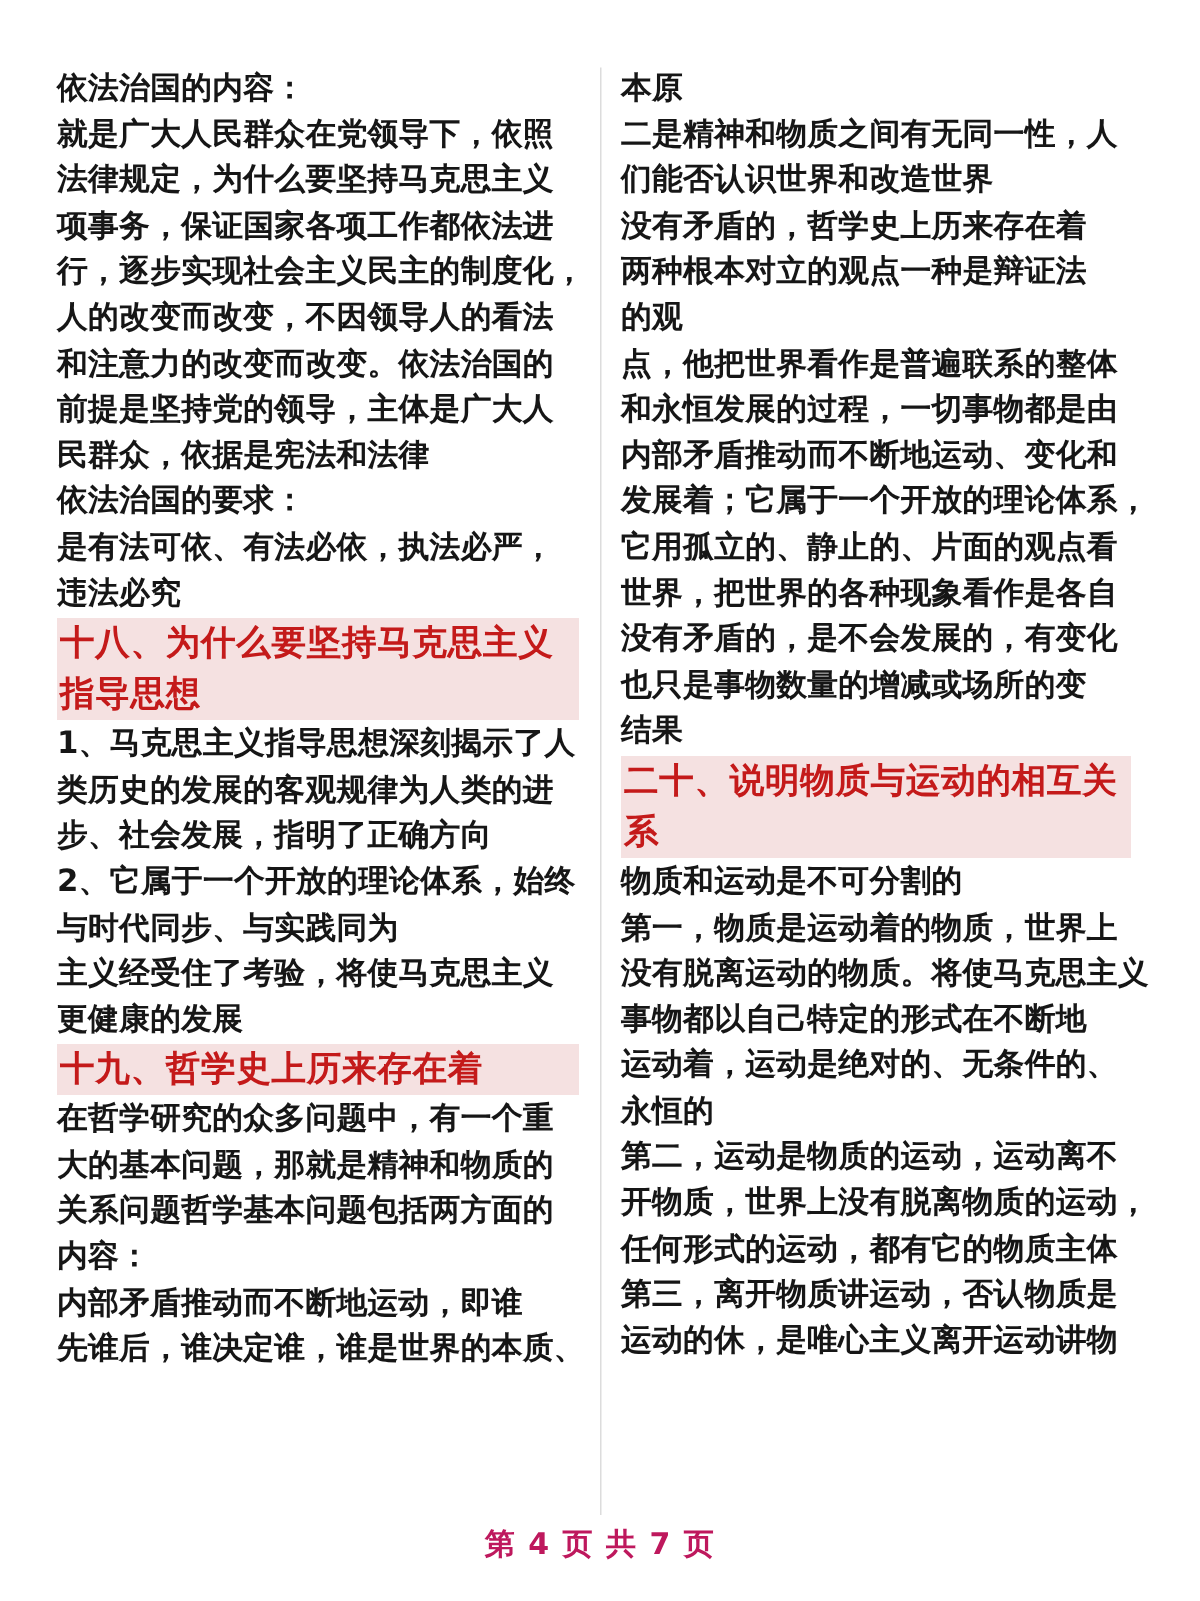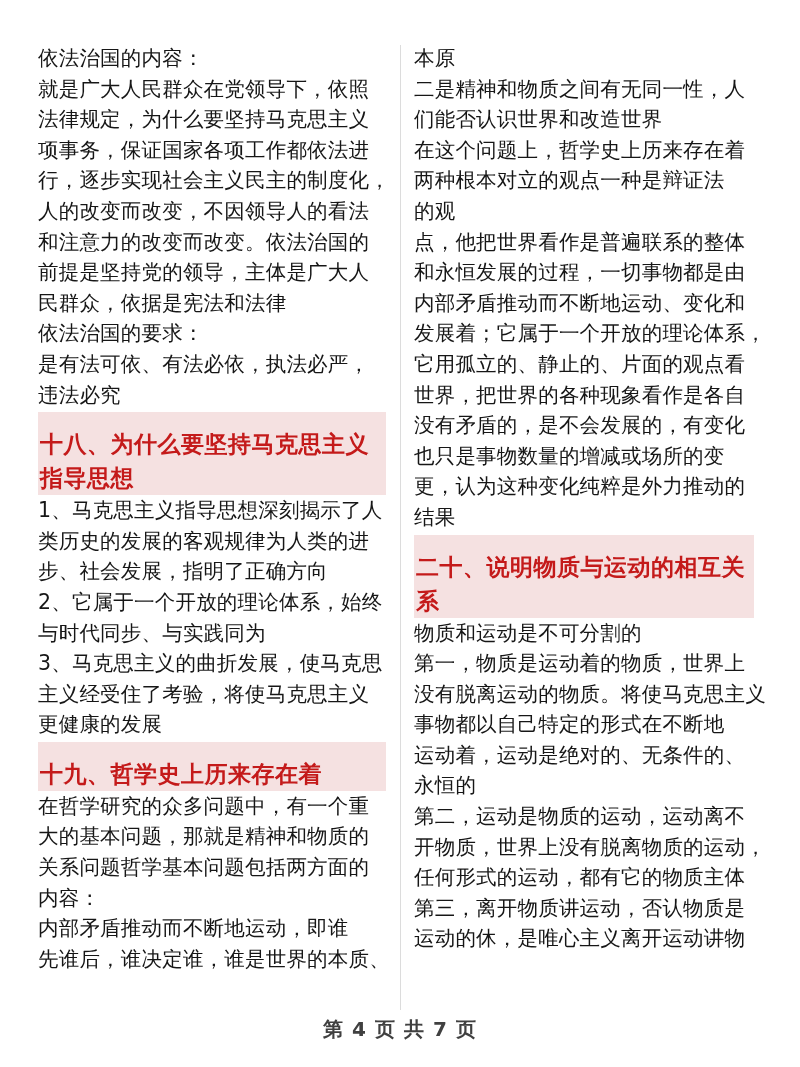--- a/index.html
+++ b/index.html
@@ -2,28 +2,28 @@
 <html><head>
   <meta charset="utf-8">
   <style>
     html, body { margin: 0; padding: 0; background: #ffffff; }
     body { width: 800px; height: 1067px; position: relative; overflow: hidden;
            font-family: "DejaVu Sans", "Liberation Sans", sans-serif; color: #161616; }
     .page { position: absolute; left: 0; top: 0; width: 800px; height: 1067px; }
     .col { position: absolute; top: 43px; }
     .col-left { left: 38px; width: 350px; }
     .col-right { left: 414px; width: 345px; }
-    .line { font-size: 20.5px; line-height: 30.6px; height: 30.6px; white-space: nowrap; letter-spacing: 0.2px; }
+    .line { font-size: 20.5px; line-height: 30.6px; height: 30.6px; white-space: nowrap; letter-spacing: 0.2px; font-weight: bold; }
     .heading { background: #f5e1e1; color: #c41a1a; font-weight: bold; font-size: 23px;
-               margin: 2px 0 0 0; padding: 15px 0 0 2px; width: 346px; }
+               margin: 2px 0 0 0; padding: 0 0 0 2px; width: 346px; }
     .heading .line { font-size: 23px; line-height: 34px; height: 34px; letter-spacing: 0.5px; }
     .col-right .heading { width: 338px; }
     .divider { position: absolute; left: 400px; top: 45px; width: 1px; height: 965px; background: #dcdcdc; }
     .footer { position: absolute; left: 0; width: 800px; top: 1016px; text-align: center;
-              font-weight: bold; font-size: 20px; color: #404040; letter-spacing: 1px; }
+              font-weight: bold; font-size: 20px; color: #be185d; letter-spacing: 1px; }
     .footer span { margin: 0 4px; }
   </style>
 </head>
 <body>
 
 <div class="page">
 
   <div class="col col-left">
     <div>
       <div class="line">依法治国的内容：</div>
@@ -44,21 +44,20 @@
       <div class="line">十八、为什么要坚持马克思主义</div>
       <div class="line">指导思想</div>
     </div>
 
     <div>
       <div class="line">1、马克思主义指导思想深刻揭示了人</div>
       <div class="line">类历史的发展的客观规律为人类的进</div>
       <div class="line">步、社会发展，指明了正确方向</div>
       <div class="line">2、它属于一个开放的理论体系，始终</div>
       <div class="line">与时代同步、与实践同为</div>
-      <div class="line">3、马克思主义的曲折发展，使马克思</div>
       <div class="line">主义经受住了考验，将使马克思主义</div>
       <div class="line">更健康的发展</div>
     </div>
 
     <div class="heading">
       <div class="line">十九、哲学史上历来存在着</div>
     </div>
 
     <div>
       <div class="line">在哲学研究的众多问题中，有一个重</div>
@@ -70,32 +69,31 @@
     </div>
   </div>
 
   <div class="divider"></div>
 
   <div class="col col-right">
     <div>
       <div class="line">本原</div>
       <div class="line">二是精神和物质之间有无同一性，人</div>
       <div class="line">们能否认识世界和改造世界</div>
-      <div class="line">在这个问题上，哲学史上历来存在着</div>
+      <div class="line">没有矛盾的，哲学史上历来存在着</div>
       <div class="line">两种根本对立的观点一种是辩证法</div>
       <div class="line">的观</div>
       <div class="line">点，他把世界看作是普遍联系的整体</div>
       <div class="line">和永恒发展的过程，一切事物都是由</div>
       <div class="line">内部矛盾推动而不断地运动、变化和</div>
       <div class="line">发展着；它属于一个开放的理论体系，</div>
       <div class="line">它用孤立的、静止的、片面的观点看</div>
       <div class="line">世界，把世界的各种现象看作是各自</div>
       <div class="line">没有矛盾的，是不会发展的，有变化</div>
       <div class="line">也只是事物数量的增减或场所的变</div>
-      <div class="line">更，认为这种变化纯粹是外力推动的</div>
       <div class="line">结果</div>
     </div>
 
     <div class="heading">
       <div class="line">二十、说明物质与运动的相互关</div>
       <div class="line">系</div>
     </div>
 
     <div>
       <div class="line">物质和运动是不可分割的</div>

